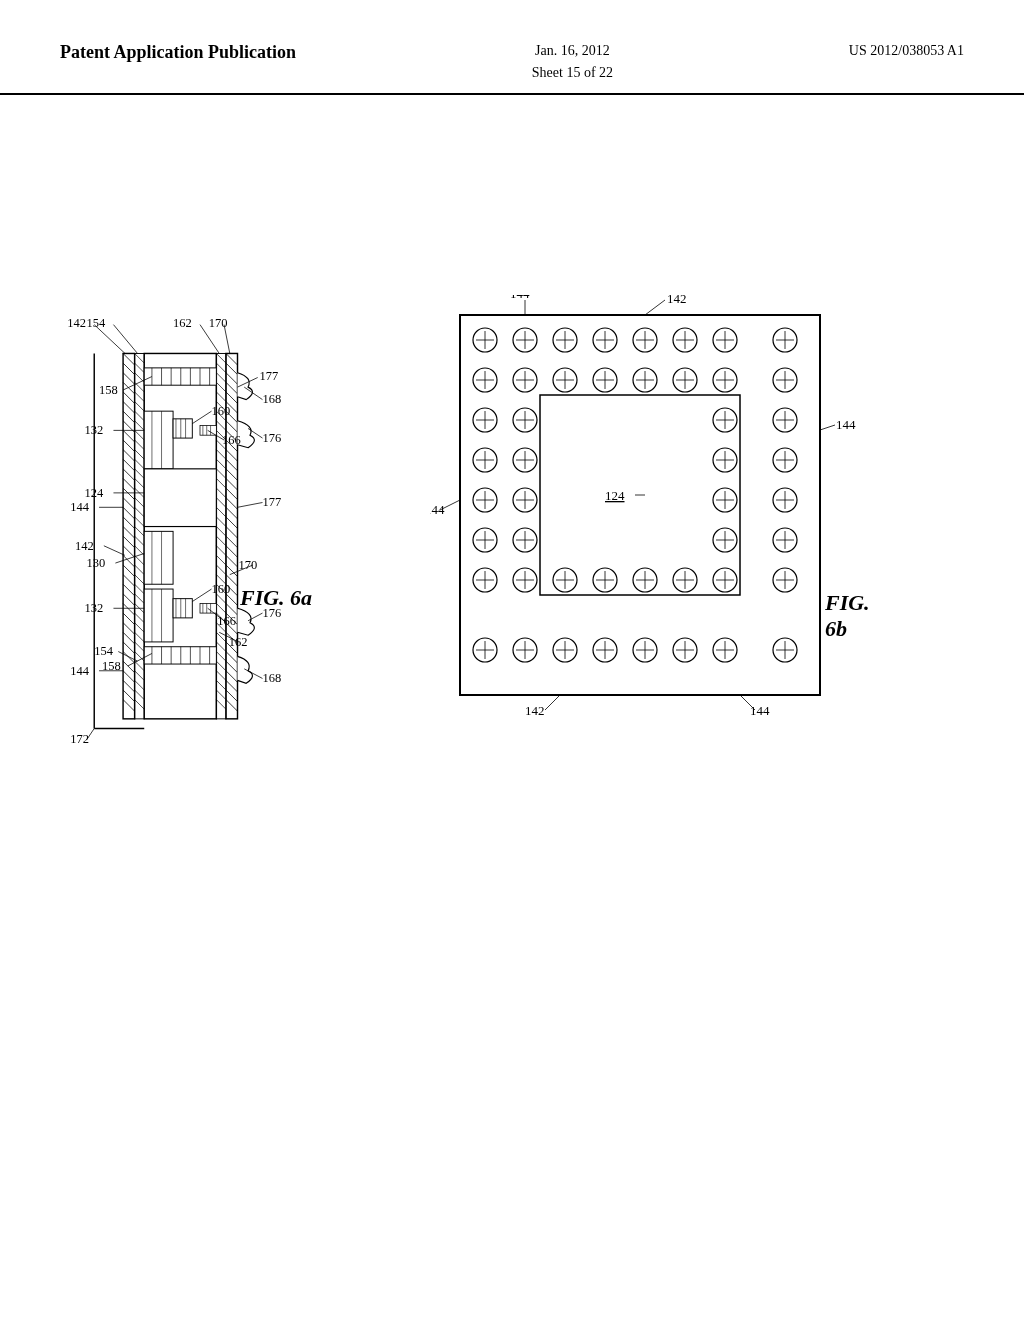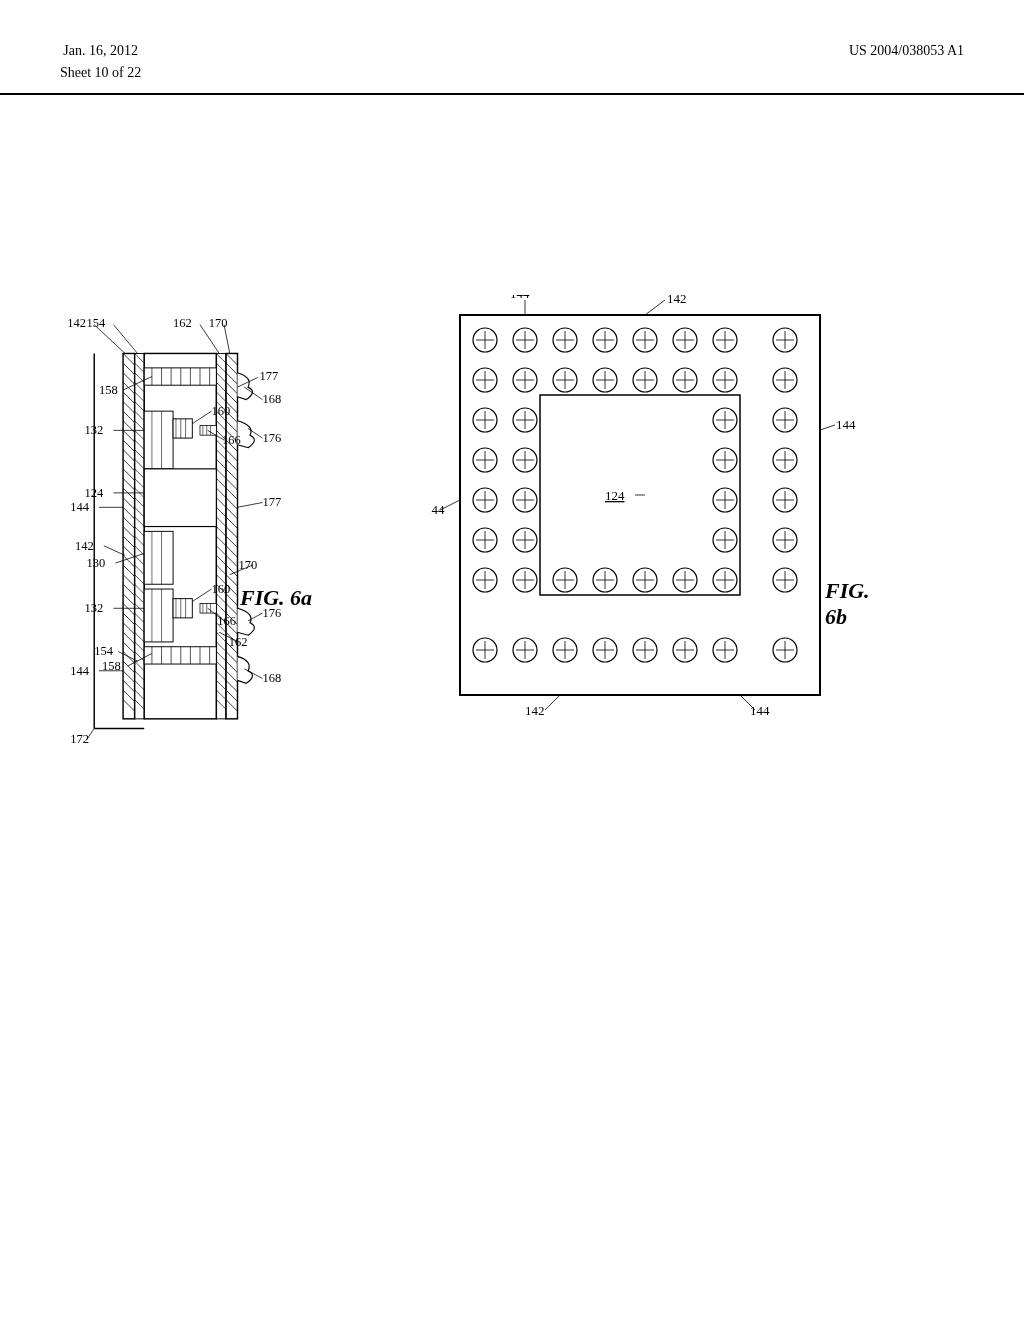--- a/index.html
+++ b/index.html
@@ -47,26 +47,29 @@
 
     .label-text {
       font-size: 13px;
       font-family: 'Times New Roman', Times, serif;
     }
   </style>
 </head>
 <body>
 
 <div class="page-header">
+  <div class="header-left">
+    <span>Patent Application Publication</span>
+  </div>
   <div class="header-center">
     <div>Jan. 16, 2012</div>
-    <div>Sheet 10 of 22</div>
+    <div>Sheet 15 of 22</div>
   </div>
   <div class="header-right">
-    <div>US 2004/038053 A1</div>
+    <div>US 2012/038053 A1</div>
   </div>
 </div>
 
 <div style="position: relative; width: 1024px; height: 1200px;">
 
   <div style="position: absolute; left: 60px; top: 220px;">
     <svg class="cross-section-svg" viewBox="0 0 280 520">
 
       <rect x="60" y="40" width="12" height="380" fill="none" stroke="#000" stroke-width="1.5"></rect>
 
@@ -594,16 +597,16 @@
 
       <line x1="130" y1="400" x2="115" y2="415" stroke="#000" stroke-width="0.8"></line>
       <text x="95" y="420" class="label-text">142</text>
 
       <line x1="310" y1="400" x2="325" y2="415" stroke="#000" stroke-width="0.8"></line>
       <text x="320" y="420" class="label-text">144</text>
 
     </svg>
 
     
-    <div style="position:absolute; left:395px; top:283px; font-style:italic; font-size:22px; font-weight:bold;">FIG. 6b</div>
+    <div style="position:absolute; left:395px; top:295px; font-style:italic; font-size:22px; font-weight:bold;">FIG. 6b</div>
   </div>
 
 </div>
 
 </body></html>

